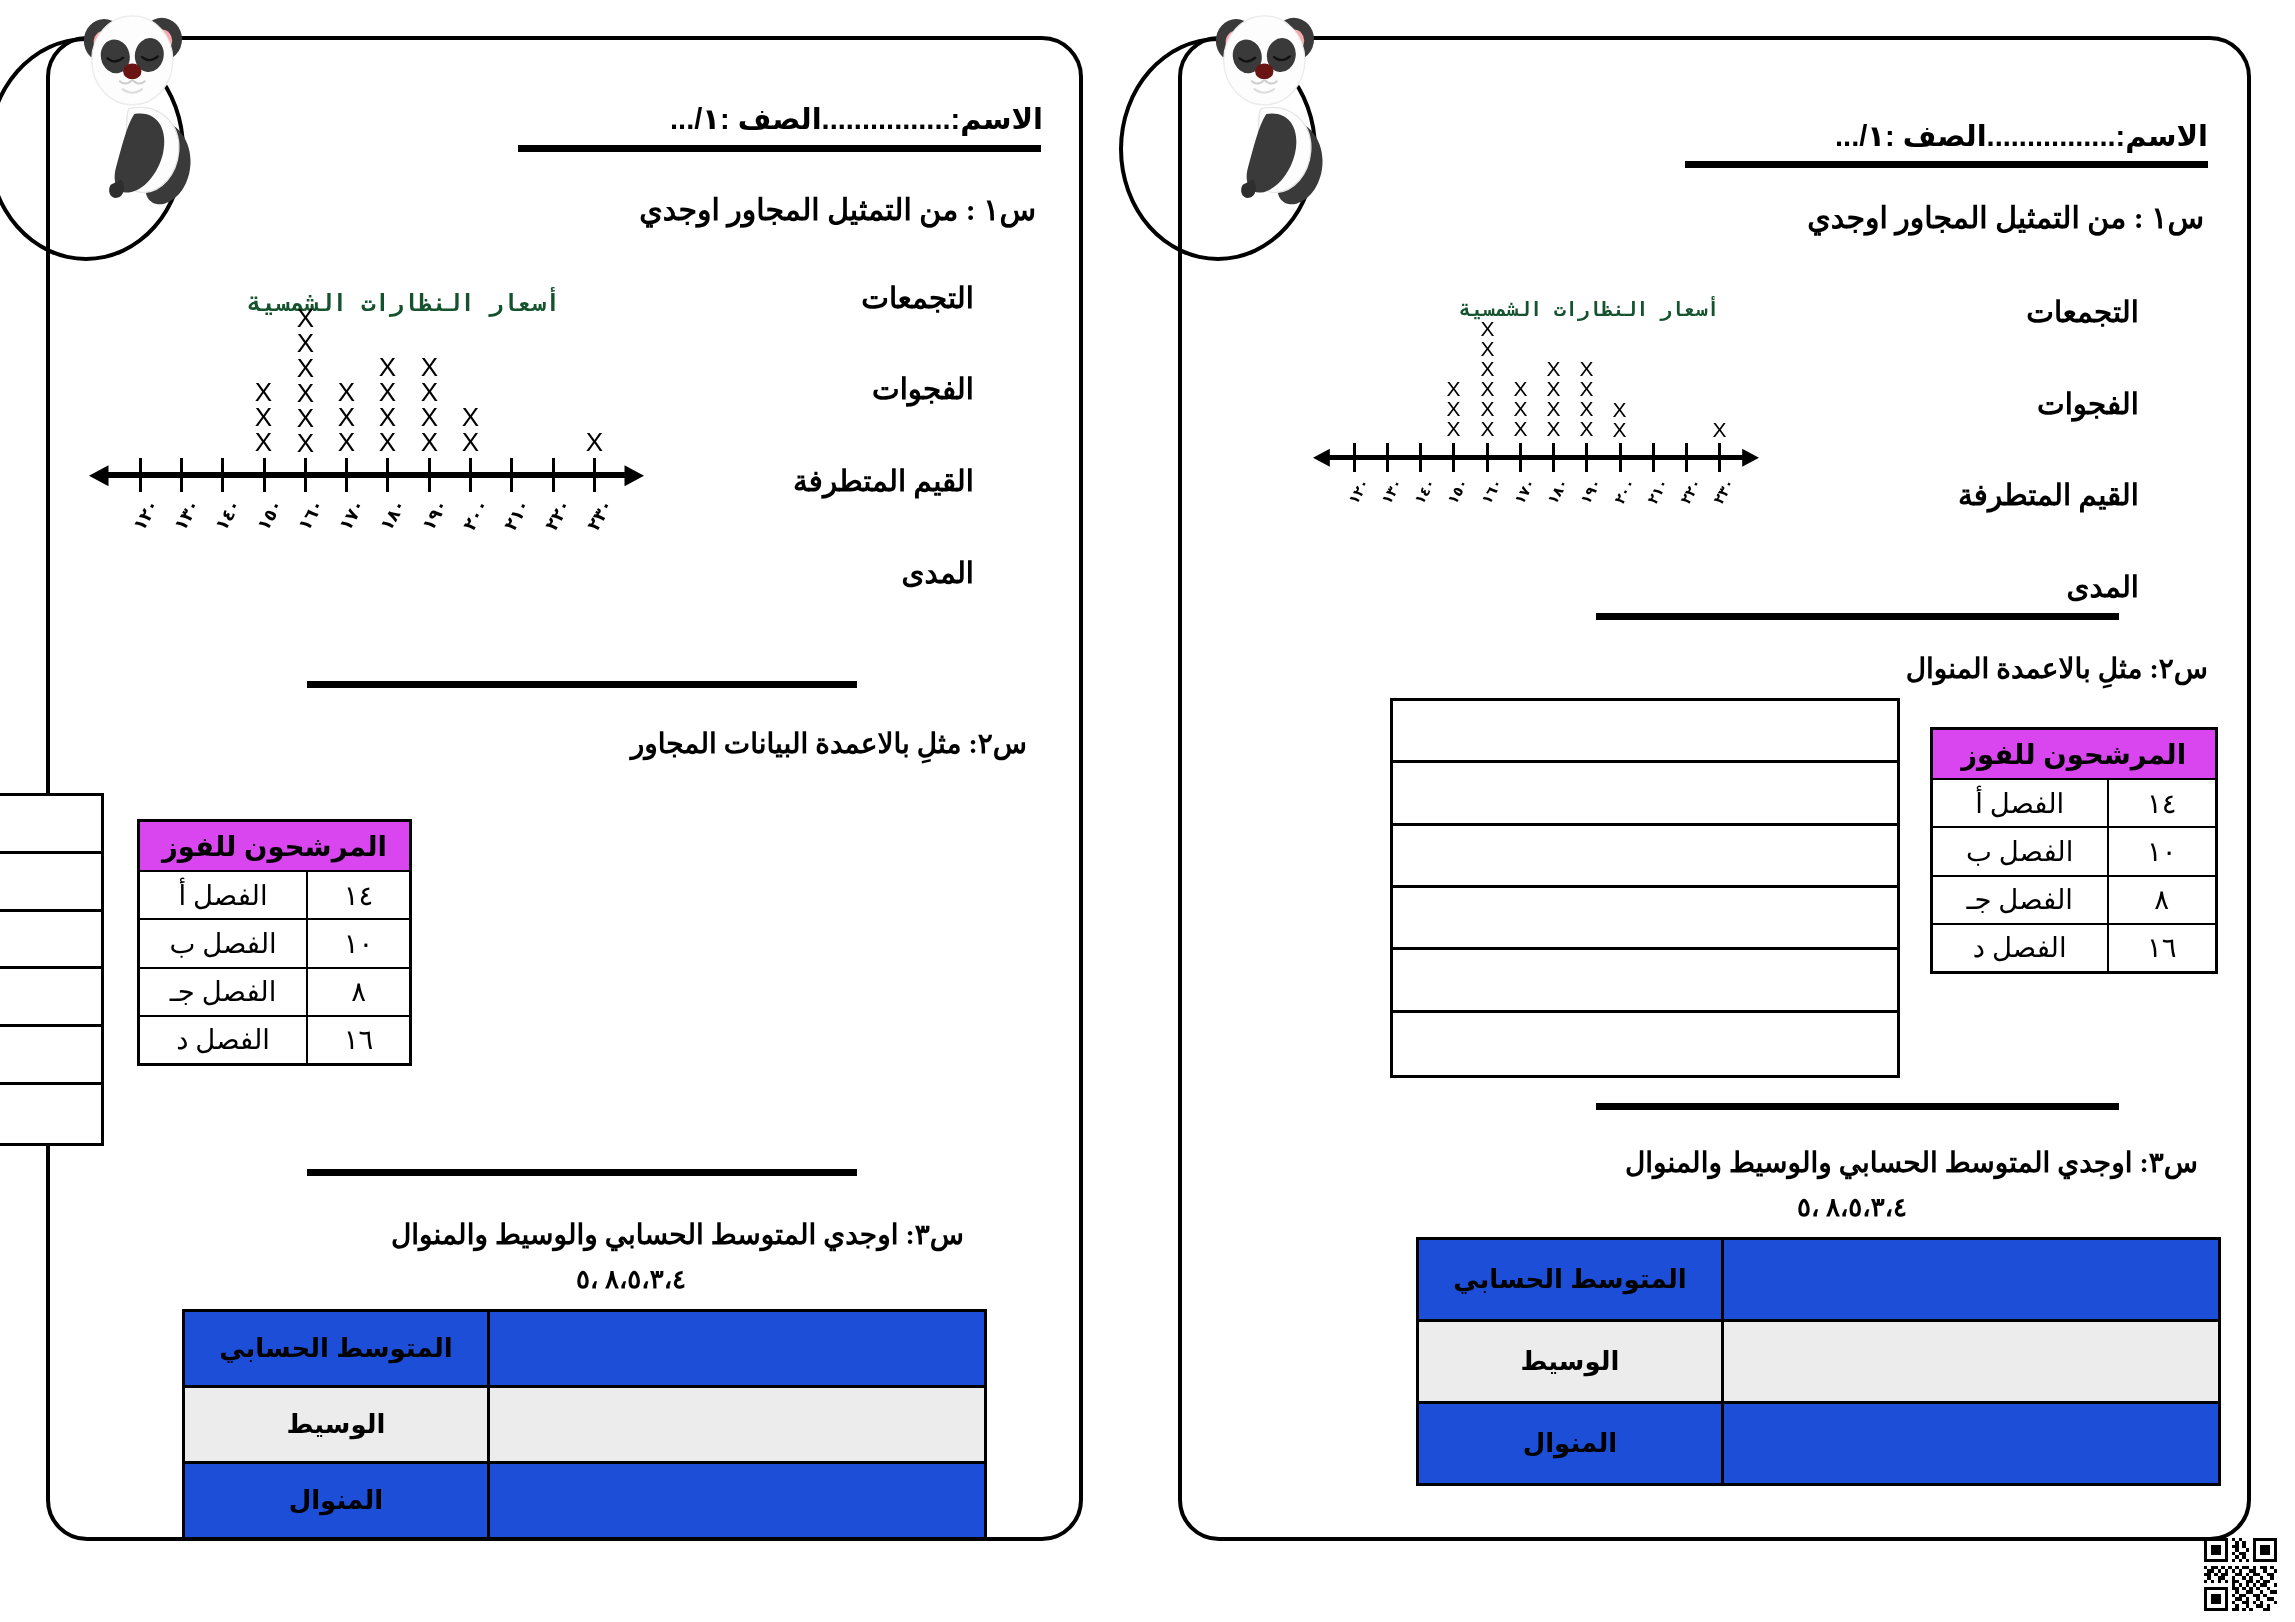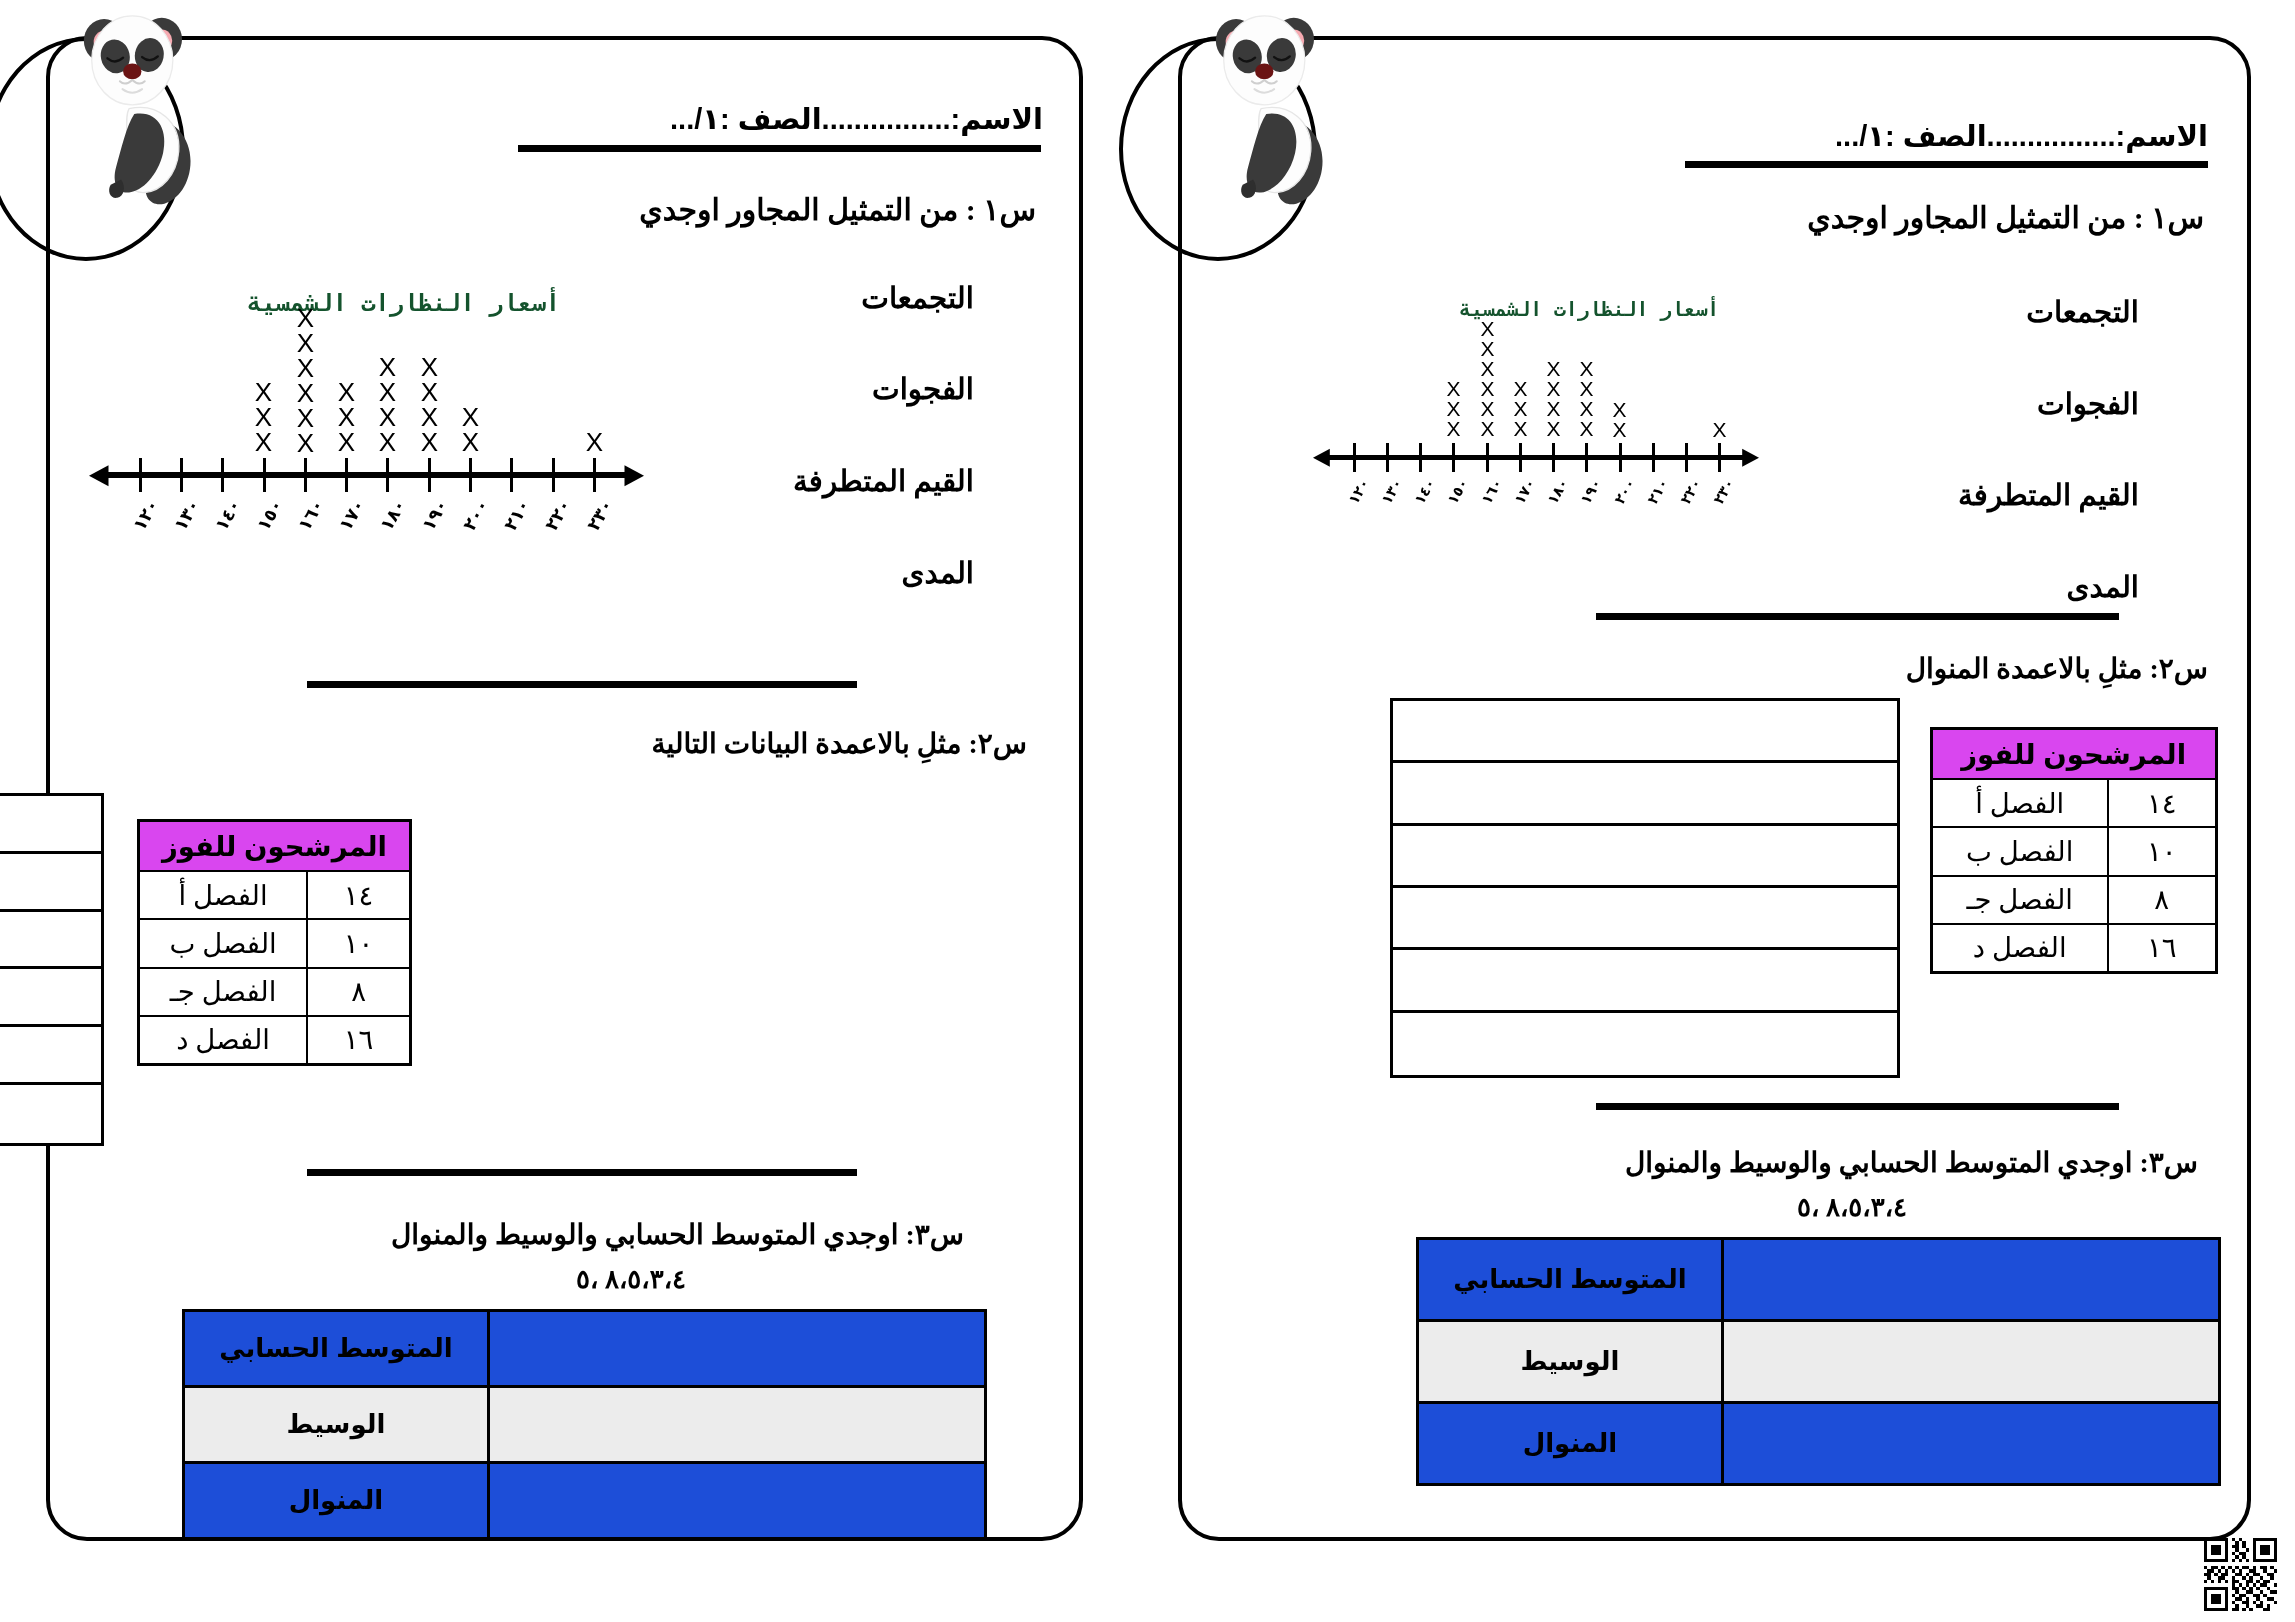--- a/index.html
+++ b/index.html
@@ -216,21 +216,21 @@
           <div class="dp-ticklabel" style="font-size: 17.7px; left: 395px; top: 207px; transform: rotate(-60deg);">٢١٠</div>
           <div class="dp-tick" style="left: 463px; top: 169px; height: 34px;"></div>
           <div class="dp-ticklabel" style="font-size: 17.7px; left: 436px; top: 207px; transform: rotate(-60deg);">٢٢٠</div>
           <div class="dp-tick" style="left: 504px; top: 169px; height: 34px;"></div>
           <div class="dp-ticklabel" style="font-size: 17.7px; left: 478px; top: 207px; transform: rotate(-60deg);">٢٣٠</div>
         </div>
     </div>
 
     <div class="divider" style="right:222px;top:641px;width:550px;"></div>
 
-    <div class="q" style="right:52px;top:687px;font-size:28px;">س٢: مثلِ بالاعمدة البيانات التالية</div>
+    <div class="q" style="right:52px;top:687px;font-size:28px;">س٢: مثلِ بالاعمدة البيانات المجاور</div>
 
     <table class="data" style="right:667px;top:779px;width:275px;font-size:27.5px;">
       <thead>
           <tr>
             <th class="head" colspan="2" style="height:43px;">المرشحون للفوز</th>
           </tr>
         </thead>
       <tbody id="cand-body-left">
           <tr>
             <td style="width: 38%; height: 41px;">١٤</td>

